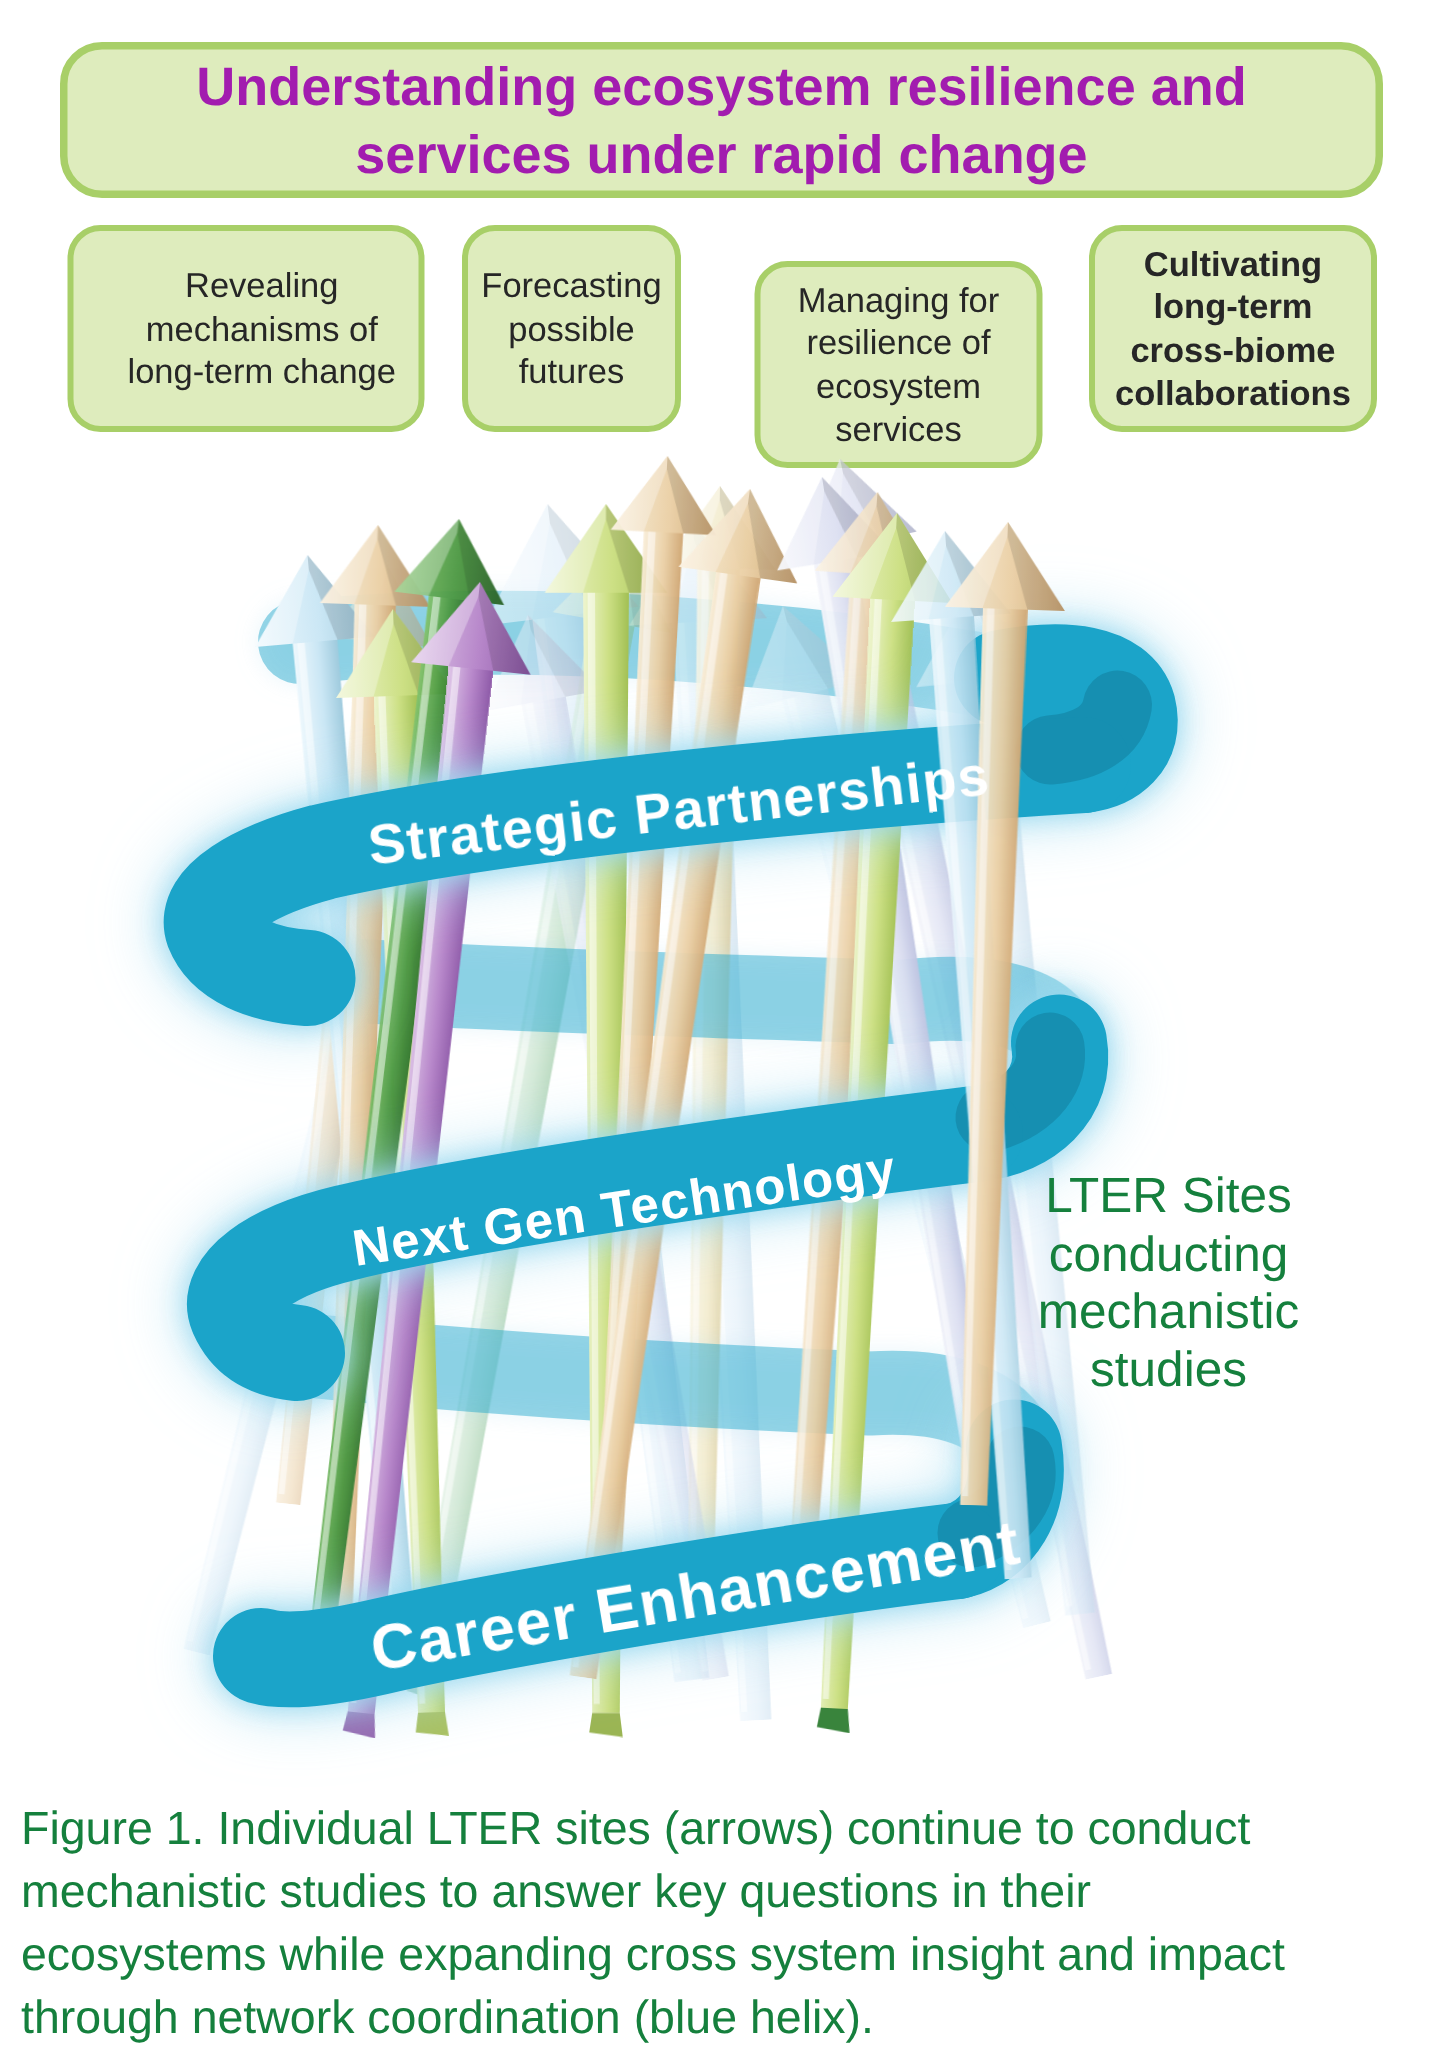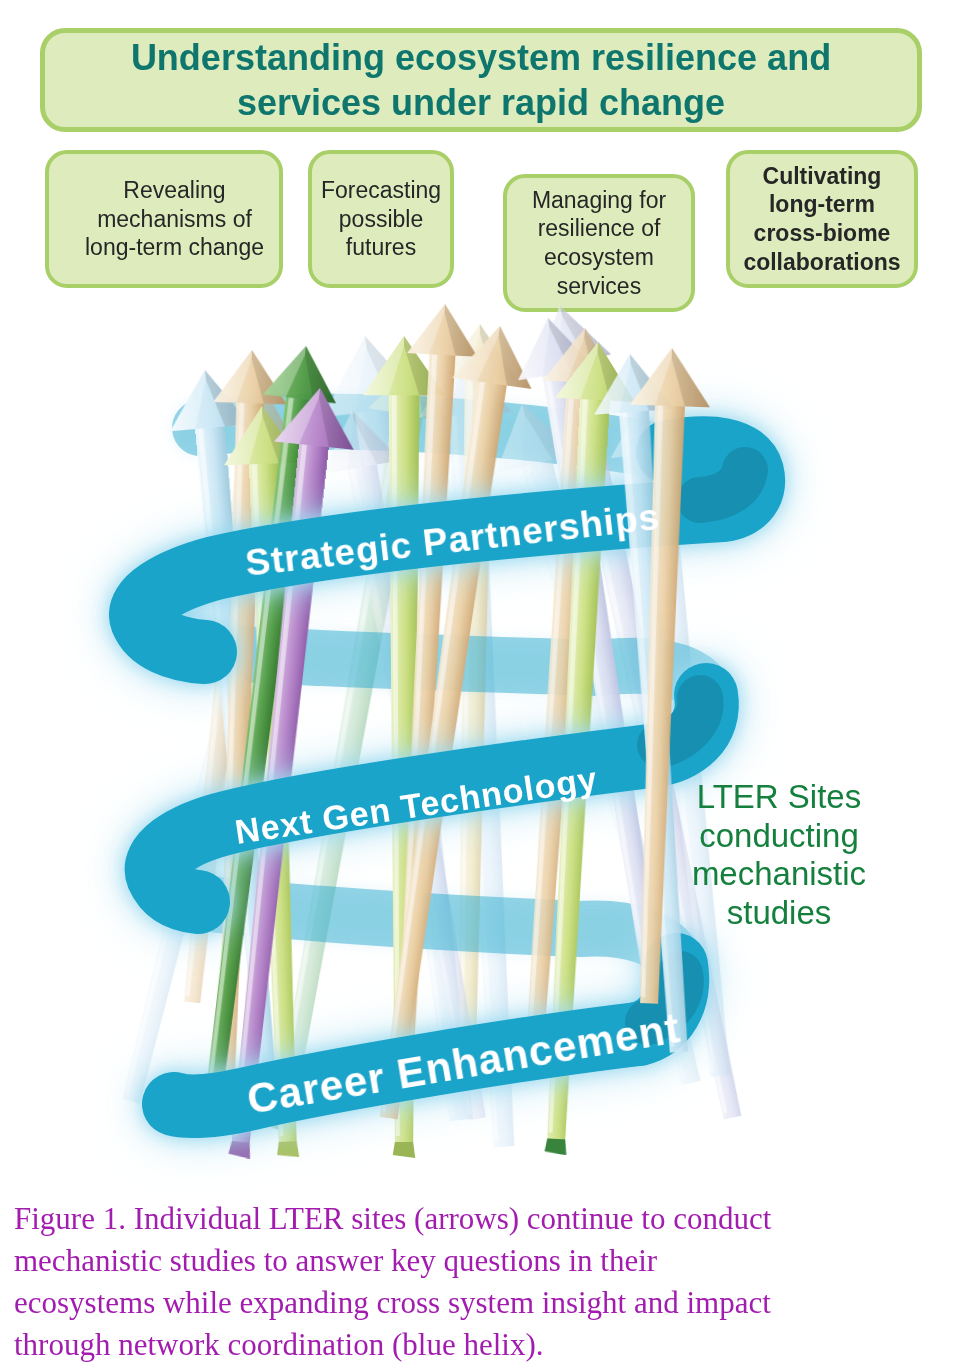--- a/index.html
+++ b/index.html
@@ -3,39 +3,39 @@
 <meta charset="utf-8">
 <style>
   html,body{margin:0;padding:0;background:#ffffff;}
   body{width:960px;height:1371px;position:relative;overflow:hidden;
        font-family:"Liberation Sans","DejaVu Sans",sans-serif;}
   .abs{position:absolute;box-sizing:border-box;}
   .greenbox{background:#deecbd;border:5px solid #a8cf68;border-radius:28px;
             display:flex;align-items:center;justify-content:center;
             text-align:center;white-space:pre-line;}
   .titlebox{left:40px;top:28px;width:882px;height:104px;
-            font-size:36px;font-weight:bold;color:#0f766e;line-height:1.25;border-radius:25px;}
+            font-size:36px;font-weight:bold;color:#a21caf;line-height:1.25;}
   .goalbox{top:150px;height:138px;border-width:4px;border-radius:22px;
            font-size:23px;color:#262626;line-height:1.24;padding:2px 4px;}
   #goal-1{left:45px;width:238px;padding-left:25px;}
   #goal-2{left:308px;width:146px;text-align:center;}
   #goal-3{left:503px;width:192px;margin-top:24px;}
   #goal-4{left:726px;width:192px;font-weight:bold;}
   #illustration{left:0;top:0;width:960px;height:1371px;}
   .band{stroke:#1ba4c9;stroke-width:64;fill:none;stroke-linecap:round;stroke-linejoin:round;}
   .band-back{stroke:#1ba4c9;stroke-width:56;fill:none;stroke-linecap:round;opacity:0.45;}
   .bands-front{filter:drop-shadow(0 0 9px rgba(150,215,238,.95)) drop-shadow(0 0 20px rgba(170,223,242,.75));}
   .bands-back-g{filter:drop-shadow(0 0 7px rgba(175,222,240,.6));}
   .shade{stroke:rgba(8,85,110,.26);stroke-width:46;fill:none;stroke-linecap:round;}
   .bandtext{fill:#ffffff;font-weight:bold;letter-spacing:1px;
             font-family:"Liberation Sans","DejaVu Sans",sans-serif;}
   #lter-note{left:648px;top:778px;width:262px;text-align:center;
              font-size:33px;line-height:1.17;color:#15803d;white-space:pre-line;}
   #caption{left:14px;top:1198px;width:936px;font-size:31px;line-height:1.36;
-           color:#a21caf;white-space:pre-line;font-family:Liberation Serif, serif;}
+           color:#15803d;white-space:pre-line;}
 </style>
 </head>
 <body>
 
 <div class="abs greenbox titlebox">
   <span>Understanding ecosystem resilience and
 services under rapid change</span>
 </div>
 
 <div class="abs greenbox goalbox" id="goal-1">

